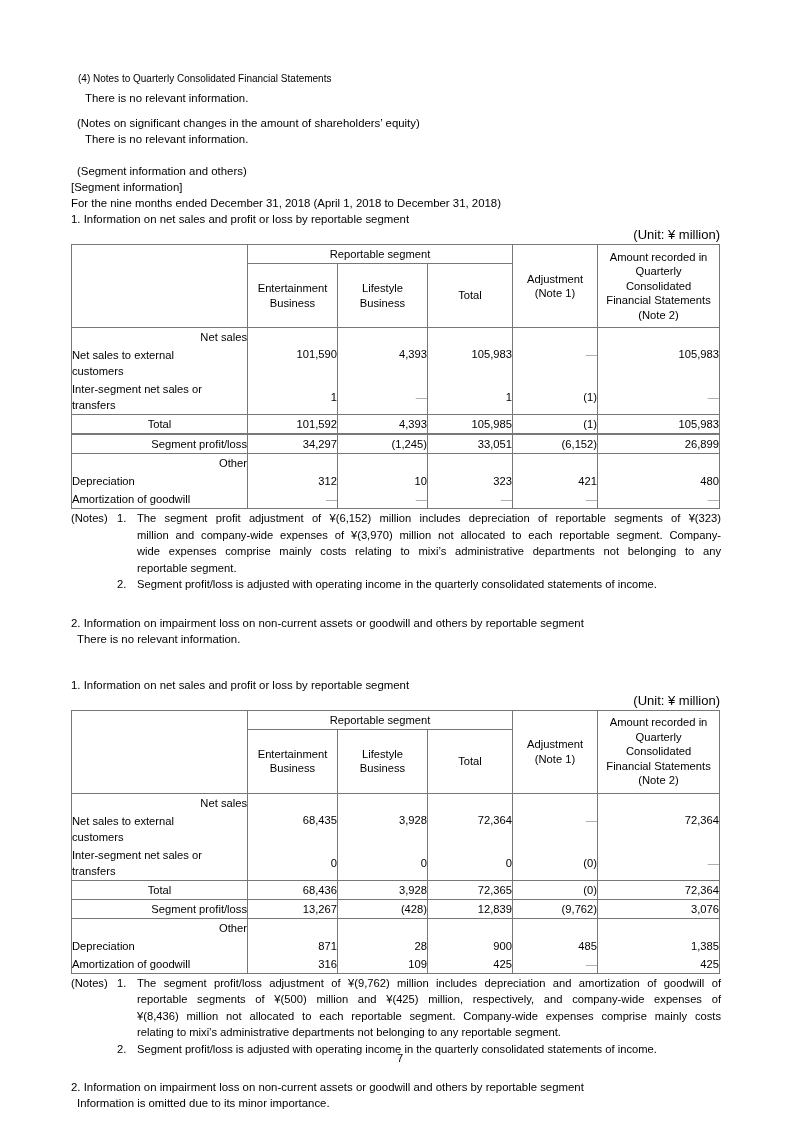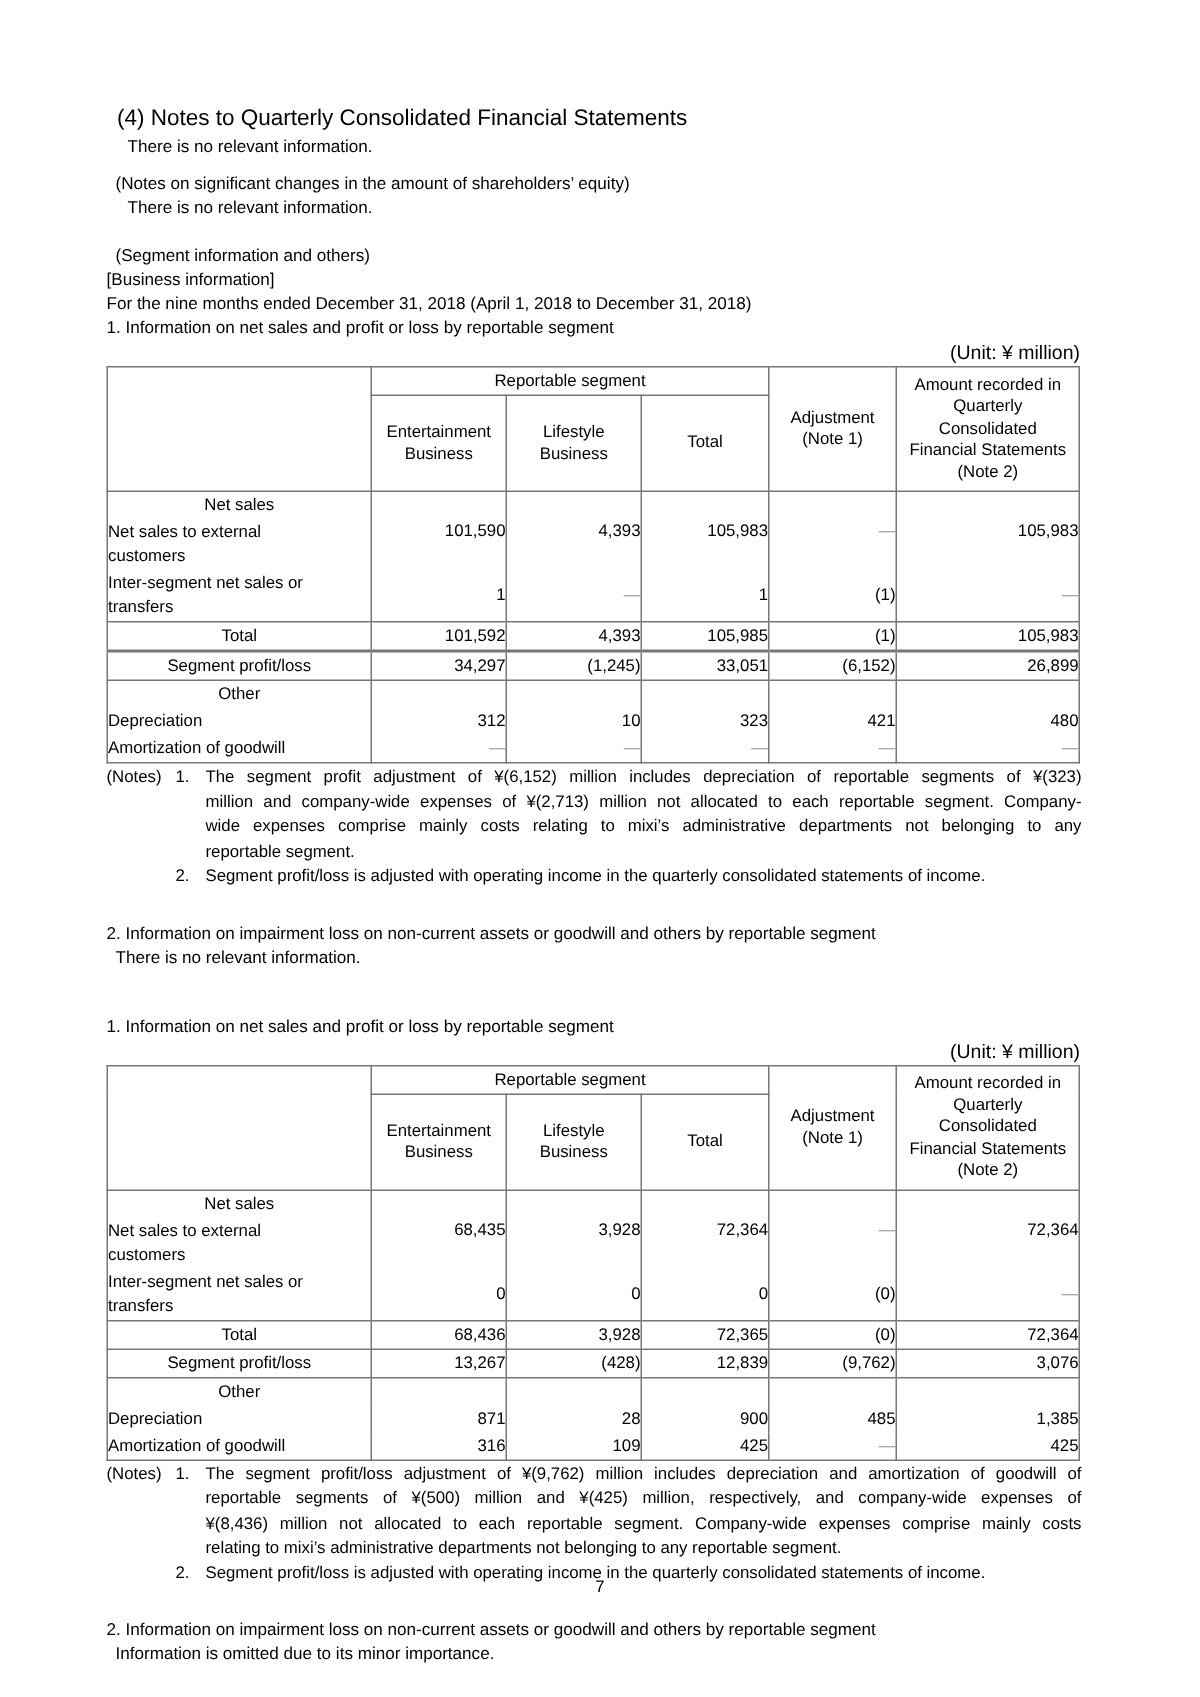--- a/index.html
+++ b/index.html
@@ -21,21 +21,21 @@
   }
   .content {
     position: absolute;
     left: 71px;
     top: 70px;
     width: 650px;
   }
 
   
   .h-main {
-    font-size: 15px;
+    font-size: 10px;
     line-height: 18px;
     margin: 0 0 2px 7px;
   }
   .l1 {
     font-size: 11.4px;
     line-height: 16px;
     margin: 0 0 0 6px;
     white-space: nowrap;
   }
   .l2 {
@@ -96,21 +96,21 @@
     padding: 0 2px;
   }
   .hdr-tall {
     text-align: center;
     height: 82px;
     line-height: 14.5px;
     padding: 0 2px;
   }
 
   td.lbl {
-    text-align: center;
+    text-align: right;
     padding: 1px 0 1px 6px;
     line-height: 16px;
   }
   td.lbl-ind {
     text-align: left;
     padding: 1px 0 1px 13px;
     line-height: 16px;
   }
   td.lbl-center {
     text-align: center;
@@ -180,21 +180,21 @@
 <div class="page">
   <div class="content">
 
     <div class="h-main">(4) Notes to Quarterly Consolidated Financial Statements</div>
     <div class="l2">There is no relevant information.</div>
     <div class="gap-sm"></div>
     <div class="l1">(Notes on significant changes in the amount of shareholders’ equity)</div>
     <div class="l2">There is no relevant information.</div>
     <div class="gap-md"></div>
     <div class="l1">(Segment information and others)</div>
-    <div class="l0">[Business information]</div>
+    <div class="l0">[Segment information]</div>
     <div class="l0">For the nine months ended December 31, 2018 (April 1, 2018 to December 31, 2018)</div>
     <div class="l0">1. Information on net sales and profit or loss by reportable segment</div>
 
     <div class="unit-line">(Unit: ¥ million)</div>
 
     <table class="seg">
       <colgroup>
         <col class="c-label">
           <col class="c-ent">
           <col class="c-life">
@@ -300,21 +300,21 @@
         </tr>
       </tbody>
     </table>
 
     <div class="notes">
       <div class="note-row">
         <div class="note-tag">(Notes)</div>
         <div class="note-num">1.</div>
         <div class="note-body just-all">
           <span class="justline">The segment profit adjustment of ¥(6,152) million includes depreciation of reportable segments of ¥(323)</span>
-          <span class="justline">million and company-wide expenses of ¥(2,713) million not allocated to each reportable segment. Company-</span>
+          <span class="justline">million and company-wide expenses of ¥(3,970) million not allocated to each reportable segment. Company-</span>
           <span class="justline">wide expenses comprise mainly costs relating to mixi’s administrative departments not belonging to any</span>
           <span>reportable segment.</span>
         </div>
       </div>
       <div class="note-row">
         <div class="note-tag"></div>
         <div class="note-num">2.</div>
         <div class="note-body nojust">Segment profit/loss is adjusted with operating income in the quarterly consolidated statements of income.</div>
       </div>
     </div>

